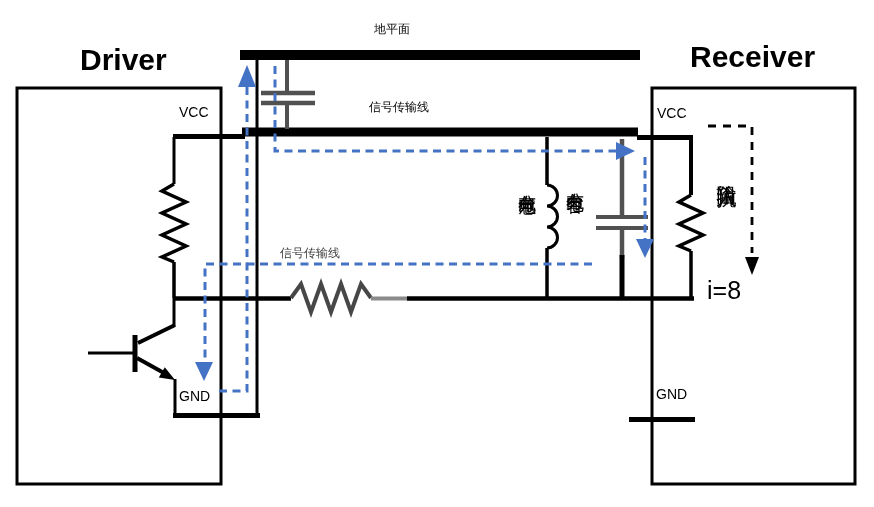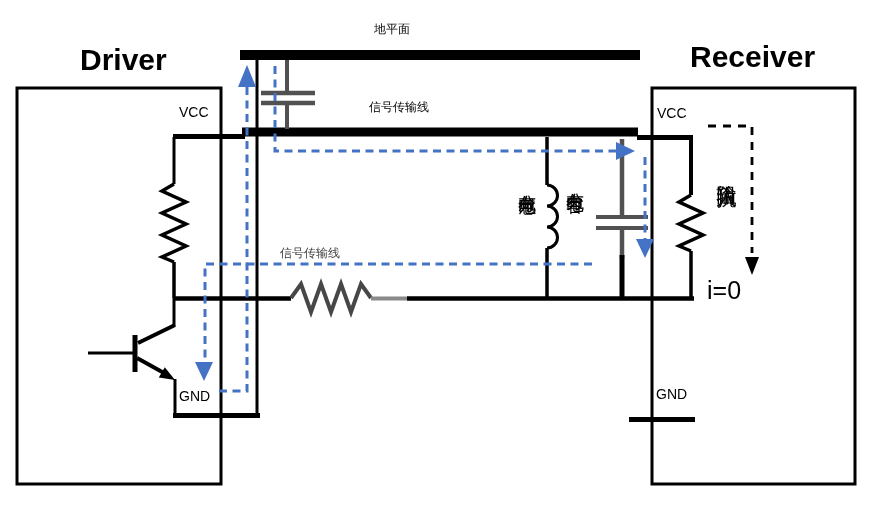--- a/index.html
+++ b/index.html
@@ -111,15 +111,15 @@
   <div class="t pin" style="left:657px;top:106px;">VCC</div>
   <div class="t pin" style="left:179px;top:389px;">GND</div>
   <div class="t pin" style="left:656px;top:387px;">GND</div>
 
   <div class="t cjk" style="left:280px;top:247px;color:var(--label-gray);">信号传输线</div>
 
   <div class="t vt" style="left:518px;top:180px;font-size:18px;">分布电感</div>
   <div class="t vt" style="left:566px;top:178px;font-size:18px;">分布电容</div>
   <div class="t vt" style="left:717px;top:169px;font-size:20px;">输入阻抗</div>
 
-  <div class="t" style="left:707px;top:277px;font-size:25px;font-weight:500;">i=0</div>
+  <div class="t" style="left:707px;top:277px;font-size:25px;font-weight:500;">i=8</div>
 
 </div>
 
 </body></html>

